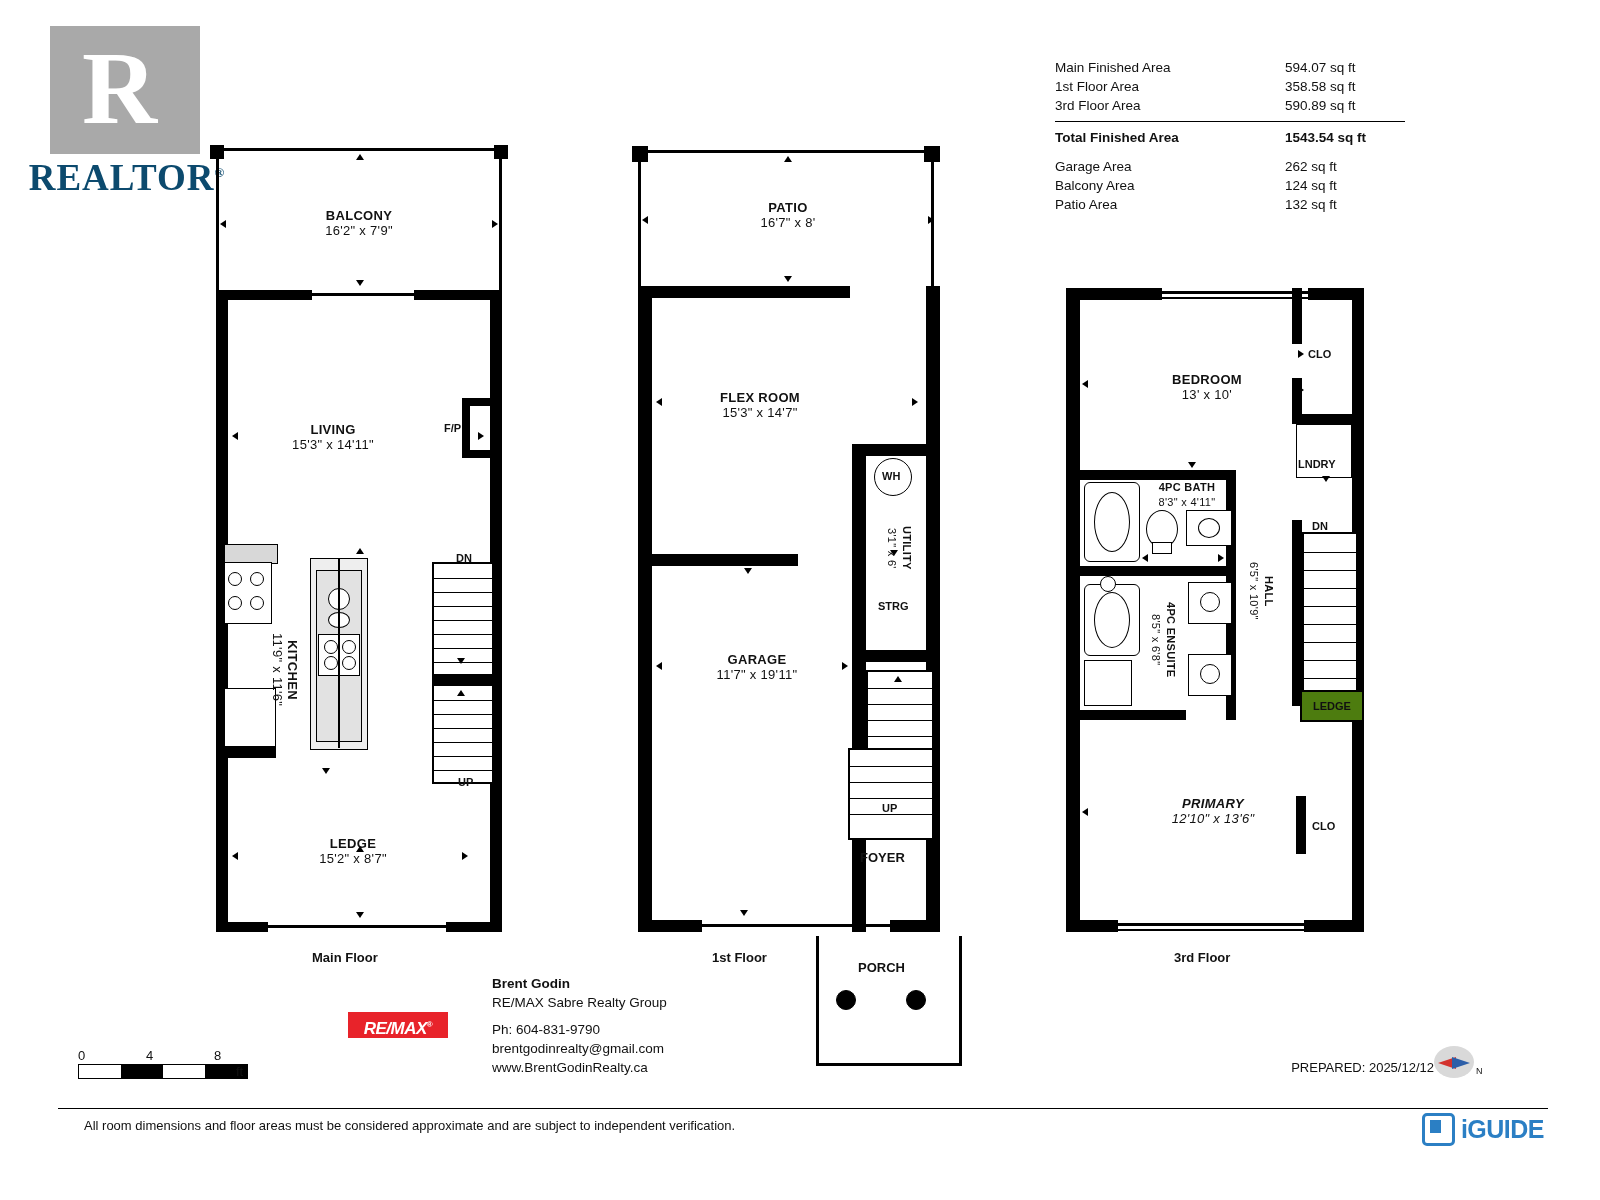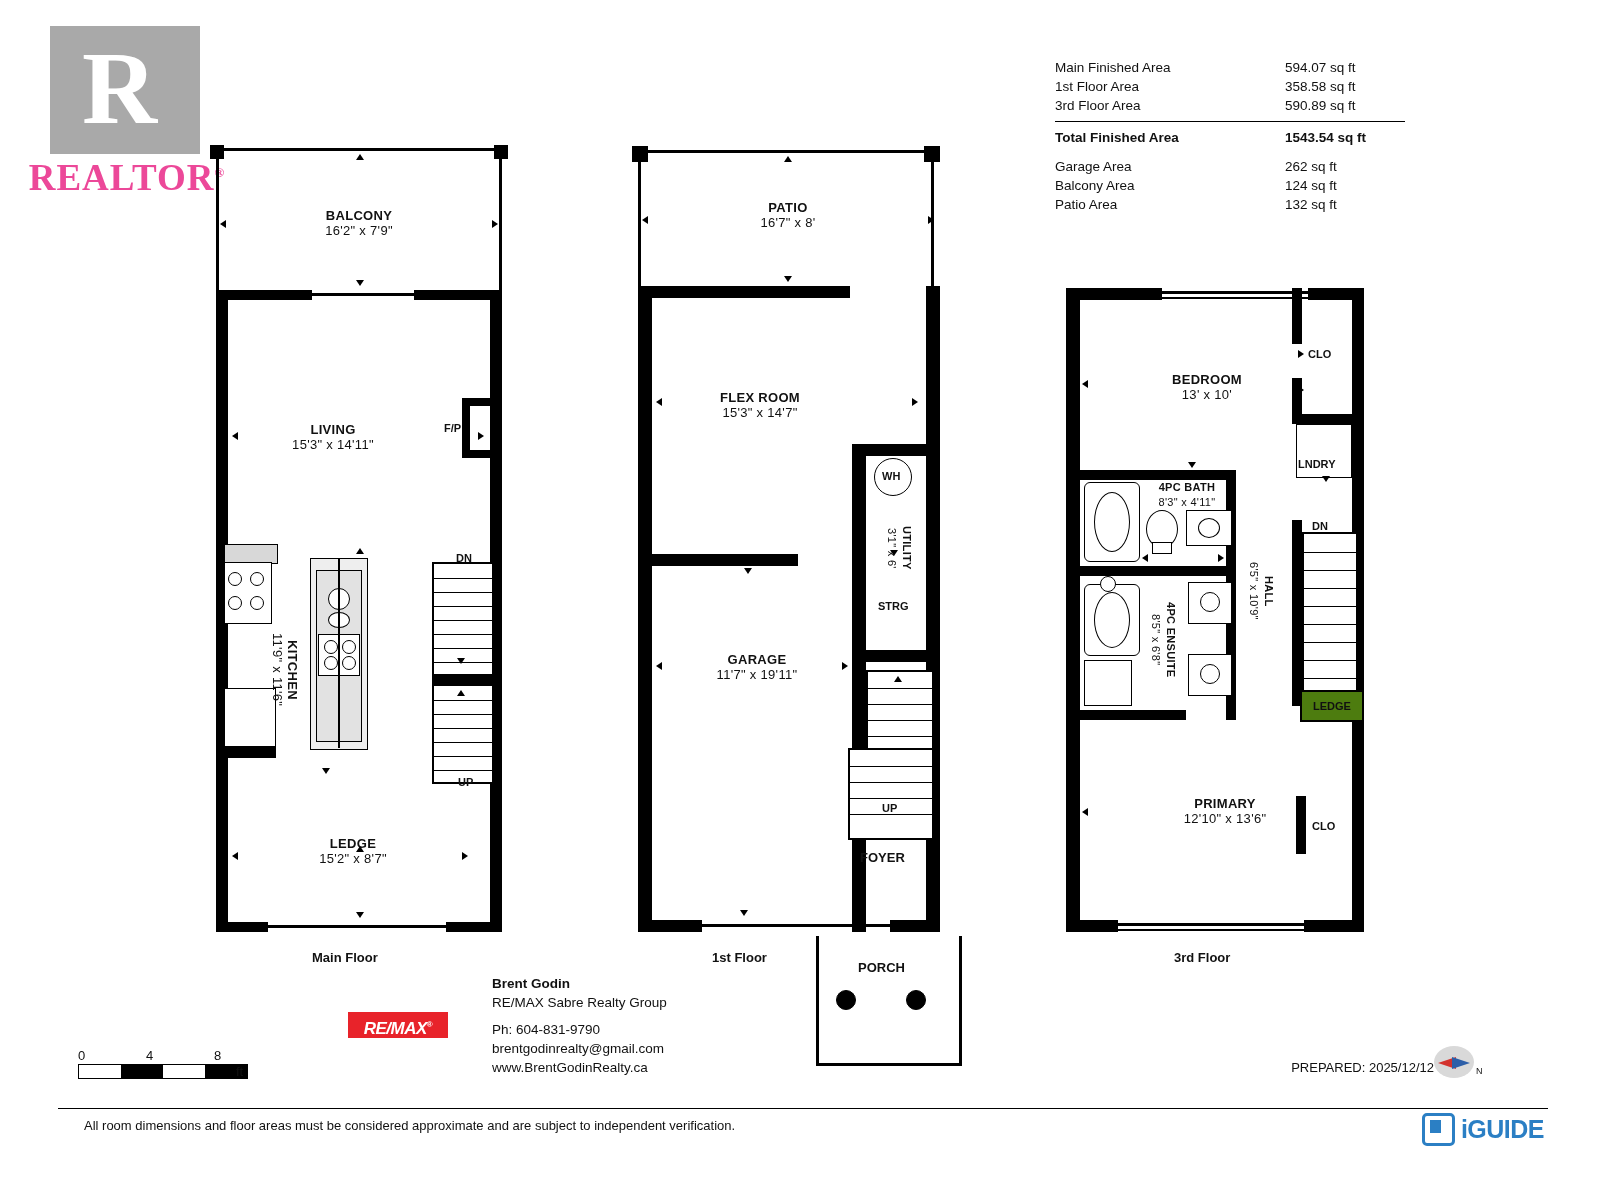--- a/index.html
+++ b/index.html
@@ -31,21 +31,21 @@
 
   
   .realtor { position:absolute; left:22px; top:18px; width:210px; height:190px; }
   .realtor .sq { position:absolute; left:28px; top:8px; width:150px; height:128px; background:#a9a9a9; }
   .realtor .rglyph {
     position:absolute; left:60px; top:22px; width:86px; height:100px;
     color:#fff; font-family:"Liberation Serif", serif; font-weight:bold; font-size:104px; line-height:96px;
   }
   .realtor .rword {
     position:absolute; left:0px; top:138px; width:210px; text-align:center;
-    font-family:"Liberation Serif", serif; font-weight:bold; font-size:37px; color:#ec4899; letter-spacing:1px;
+    font-family:"Liberation Serif", serif; font-weight:bold; font-size:37px; color:#0c4a6e; letter-spacing:1px;
   }
   .realtor .rsup { font-size:13px; vertical-align:super; }
 
   
   .areas { position:absolute; left:1055px; top:58px; width:350px; font-size:13.5px; }
   .areas .row { display:flex; justify-content:space-between; line-height:19px; }
   .areas .row .v { width:120px; text-align:left; }
   .areas .row .k { flex:1; }
   .areas hr { border:none; border-top:1px solid #000; margin:6px 0 6px 0; }
   .areas .total { font-weight:bold; }
@@ -416,21 +416,21 @@
       <span class="dim">8'3" x 4'11"</span>
     </div>
     <div class="room-label vert small" style="left:84px; top:310px; width:34px; height:100px;">
       <span class="nm">4PC ENSUITE</span>
       <span class="dim">8'5" x 6'8"</span>
     </div>
     <div class="room-label vert small" style="left:182px; top:268px; width:34px; height:86px;">
       <span class="nm">HALL</span>
       <span class="dim">6'5" x 10'9"</span>
     </div>
-    <div class="room-label" style="left:80px; top:516px; width:170px;">
+    <div class="room-label" style="left:68px; top:516px; width:170px;font-style:italic;">
       <span class="nm">PRIMARY</span>
       <span class="dim">12'10" x 13'6"</span>
     </div>
 
     <div class="ar l" style="left:22px; top:100px;"></div>
     <div class="ar r" style="left:236px; top:100px;"></div>
     <div class="ar d" style="left:128px; top:182px;"></div>
     <div class="ar r" style="left:238px; top:70px;"></div>
     <div class="ar r" style="left:238px; top:106px;"></div>
     <div class="ar d" style="left:262px; top:196px;"></div>

